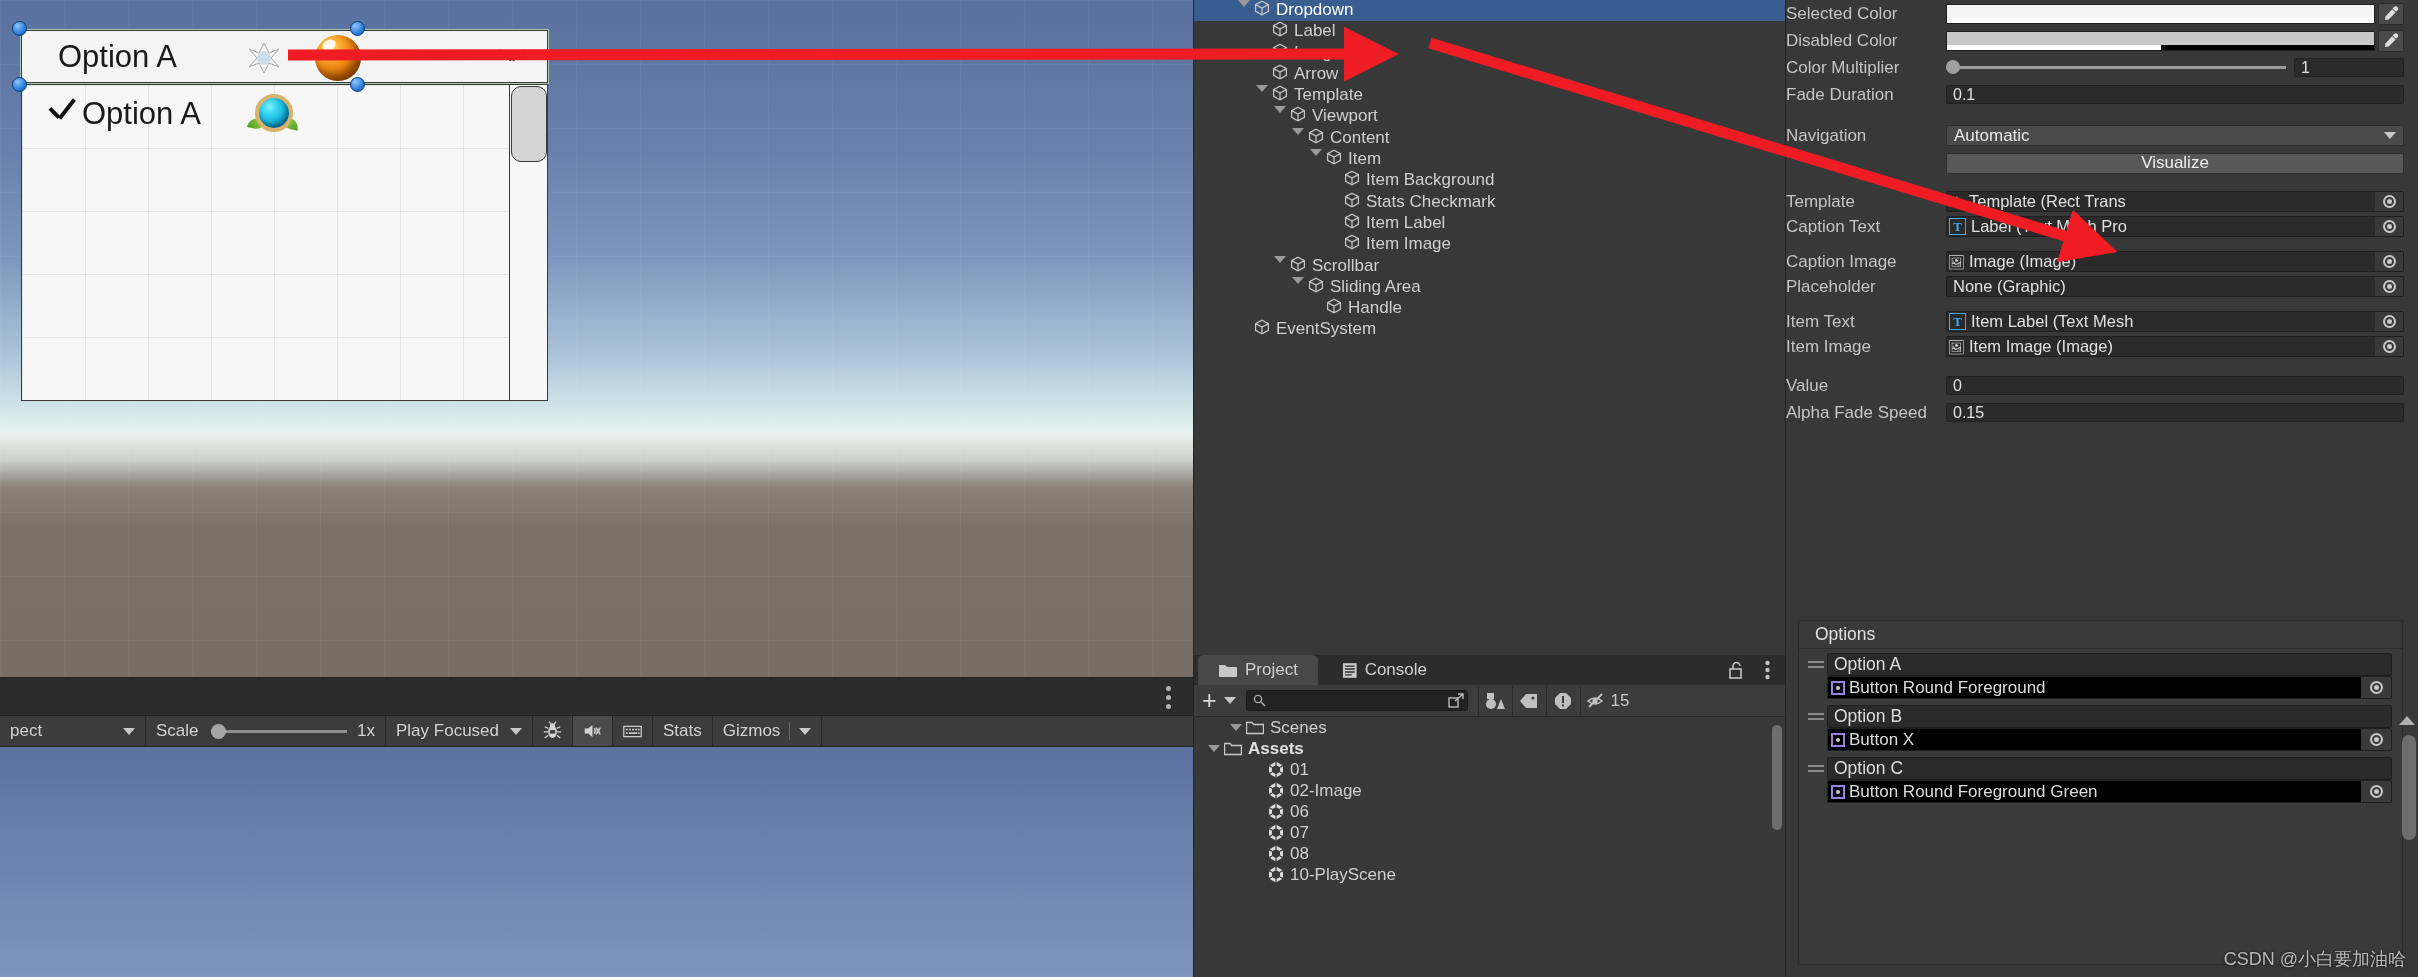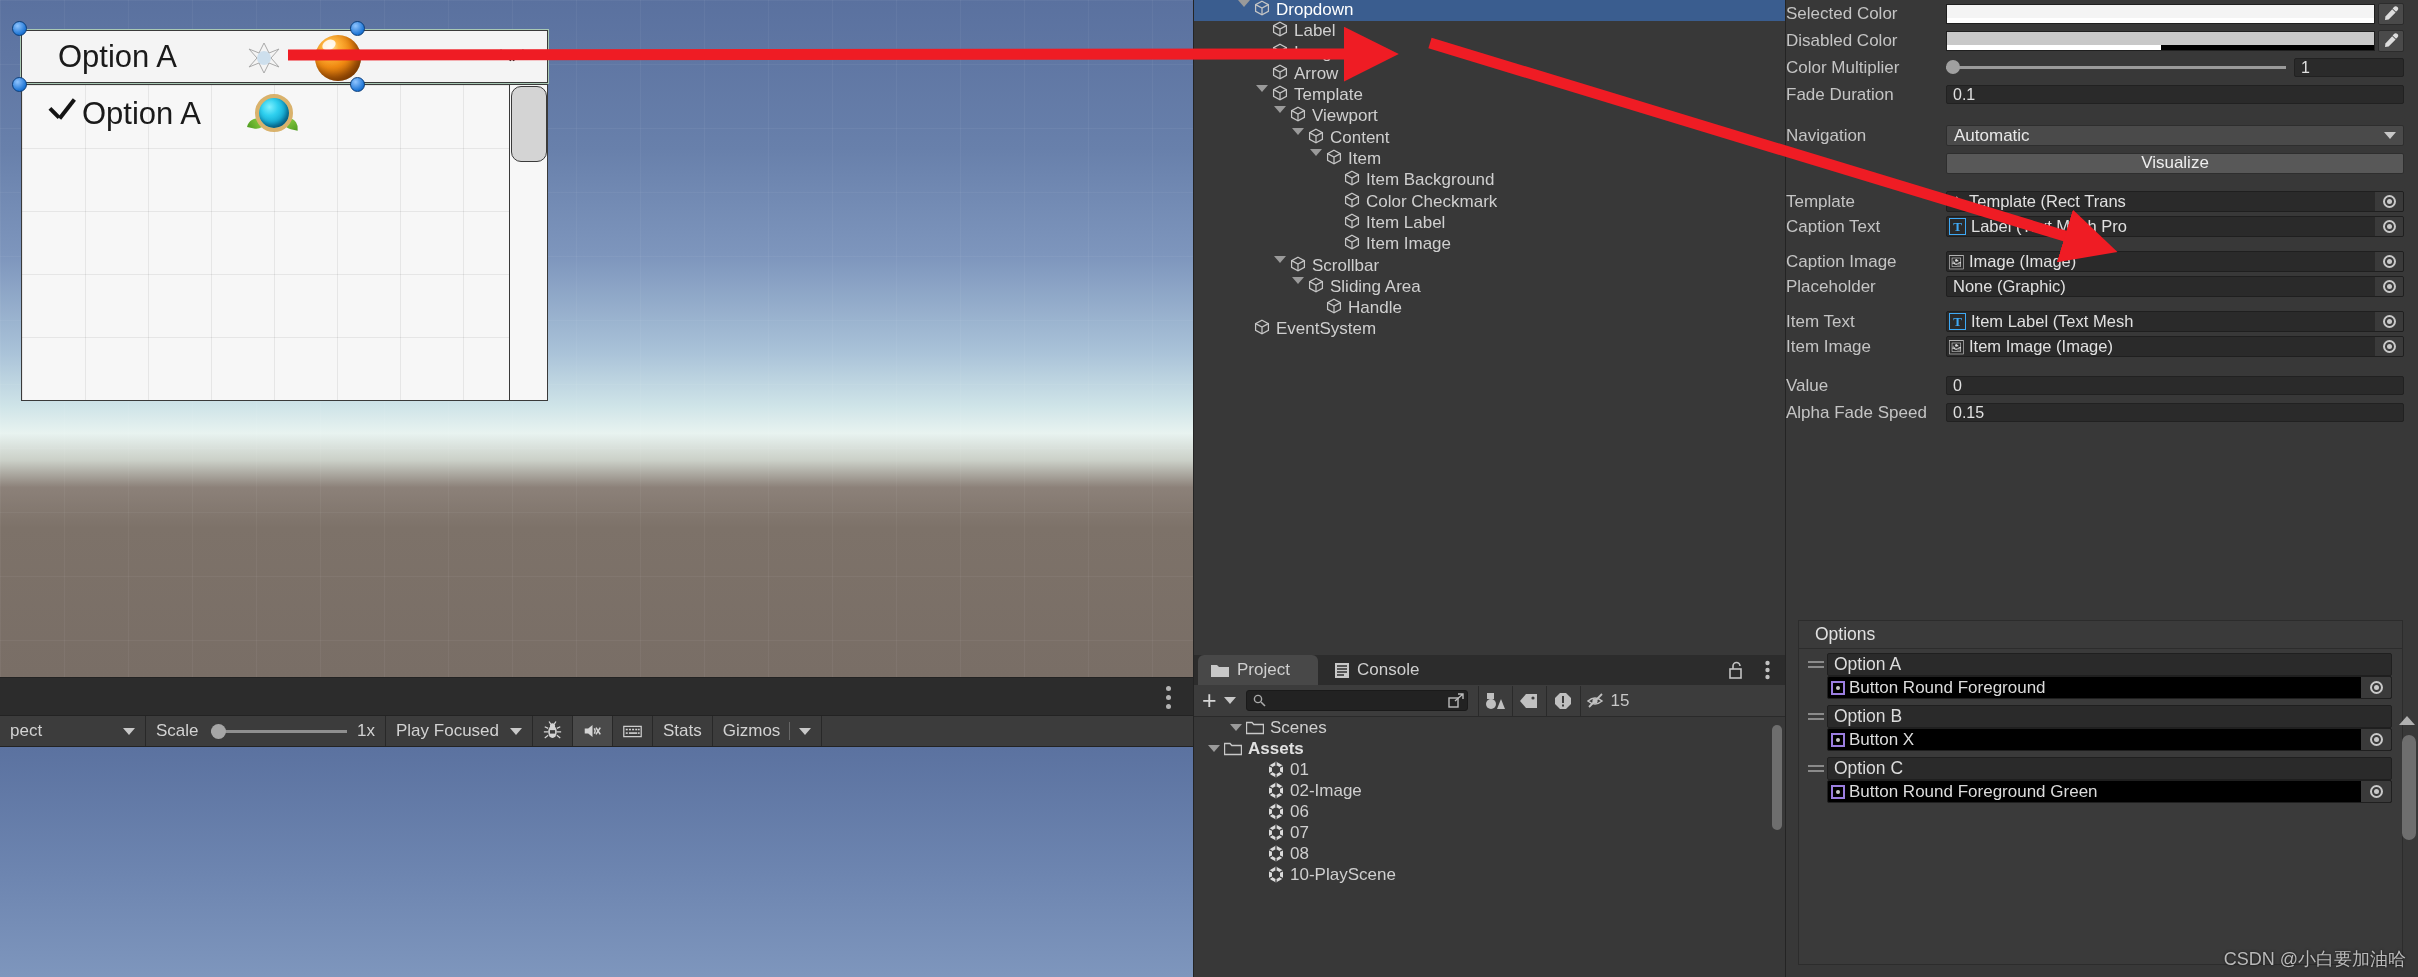--- a/index.html
+++ b/index.html
@@ -176,21 +176,21 @@
   
   .project{
     position:absolute; left:1193px; top:655px; width:592px; height:322px;
     background:#383838; border-left:1px solid #242424;
   }
   .p-tabbar{
     position:absolute; left:0; top:0; width:592px; height:30px; background:#2c2c2c;
   }
   .p-tab{
     position:absolute; top:0; height:30px; display:flex; align-items:center;
-    padding:0 12px; font-size:17px; color:#cfcfcf;
+    padding:0 20px; font-size:17px; color:#cfcfcf;
   }
   .p-tab.active{ background:#484848; border-radius:6px 6px 0 0; }
   .p-toolbar{
     position:absolute; left:0; top:30px; width:592px; height:32px;
     background:#3c3c3c; display:flex; align-items:center; padding-left:8px;
     border-bottom:1px solid #2a2a2a;
   }
   .p-plus{ color:#d6d6d6; font-size:25px; line-height:1; margin-right:3px; }
   .p-search{
     width:222px; height:21px; background:#222; border:1px solid #1a1a1a;
@@ -493,21 +493,21 @@
           </svg>
           <span>Item Background</span>
         </div>
         <div class="h-row">
           <span style="width:134px;flex:none"></span>
           <span class="h-foldout empty"></span>
           <svg class="cube-icon" viewBox="0 0 16 16">
             <path d="M8 1.2 L14.4 4.6 V11.4 L8 14.8 L1.6 11.4 V4.6 Z" fill="none" stroke="#c6c6c6" stroke-width="1.25"></path>
             <path d="M1.6 4.6 L8 8 L14.4 4.6 M8 8 V14.8" fill="none" stroke="#c6c6c6" stroke-width="1.25"></path>
           </svg>
-          <span>Color Checkmark</span>
+          <span>Stats Checkmark</span>
         </div>
         <div class="h-row">
           <span style="width:134px;flex:none"></span>
           <span class="h-foldout empty"></span>
           <svg class="cube-icon" viewBox="0 0 16 16">
             <path d="M8 1.2 L14.4 4.6 V11.4 L8 14.8 L1.6 11.4 V4.6 Z" fill="none" stroke="#c6c6c6" stroke-width="1.25"></path>
             <path d="M1.6 4.6 L8 8 L14.4 4.6 M8 8 V14.8" fill="none" stroke="#c6c6c6" stroke-width="1.25"></path>
           </svg>
           <span>Item Label</span>
         </div>

